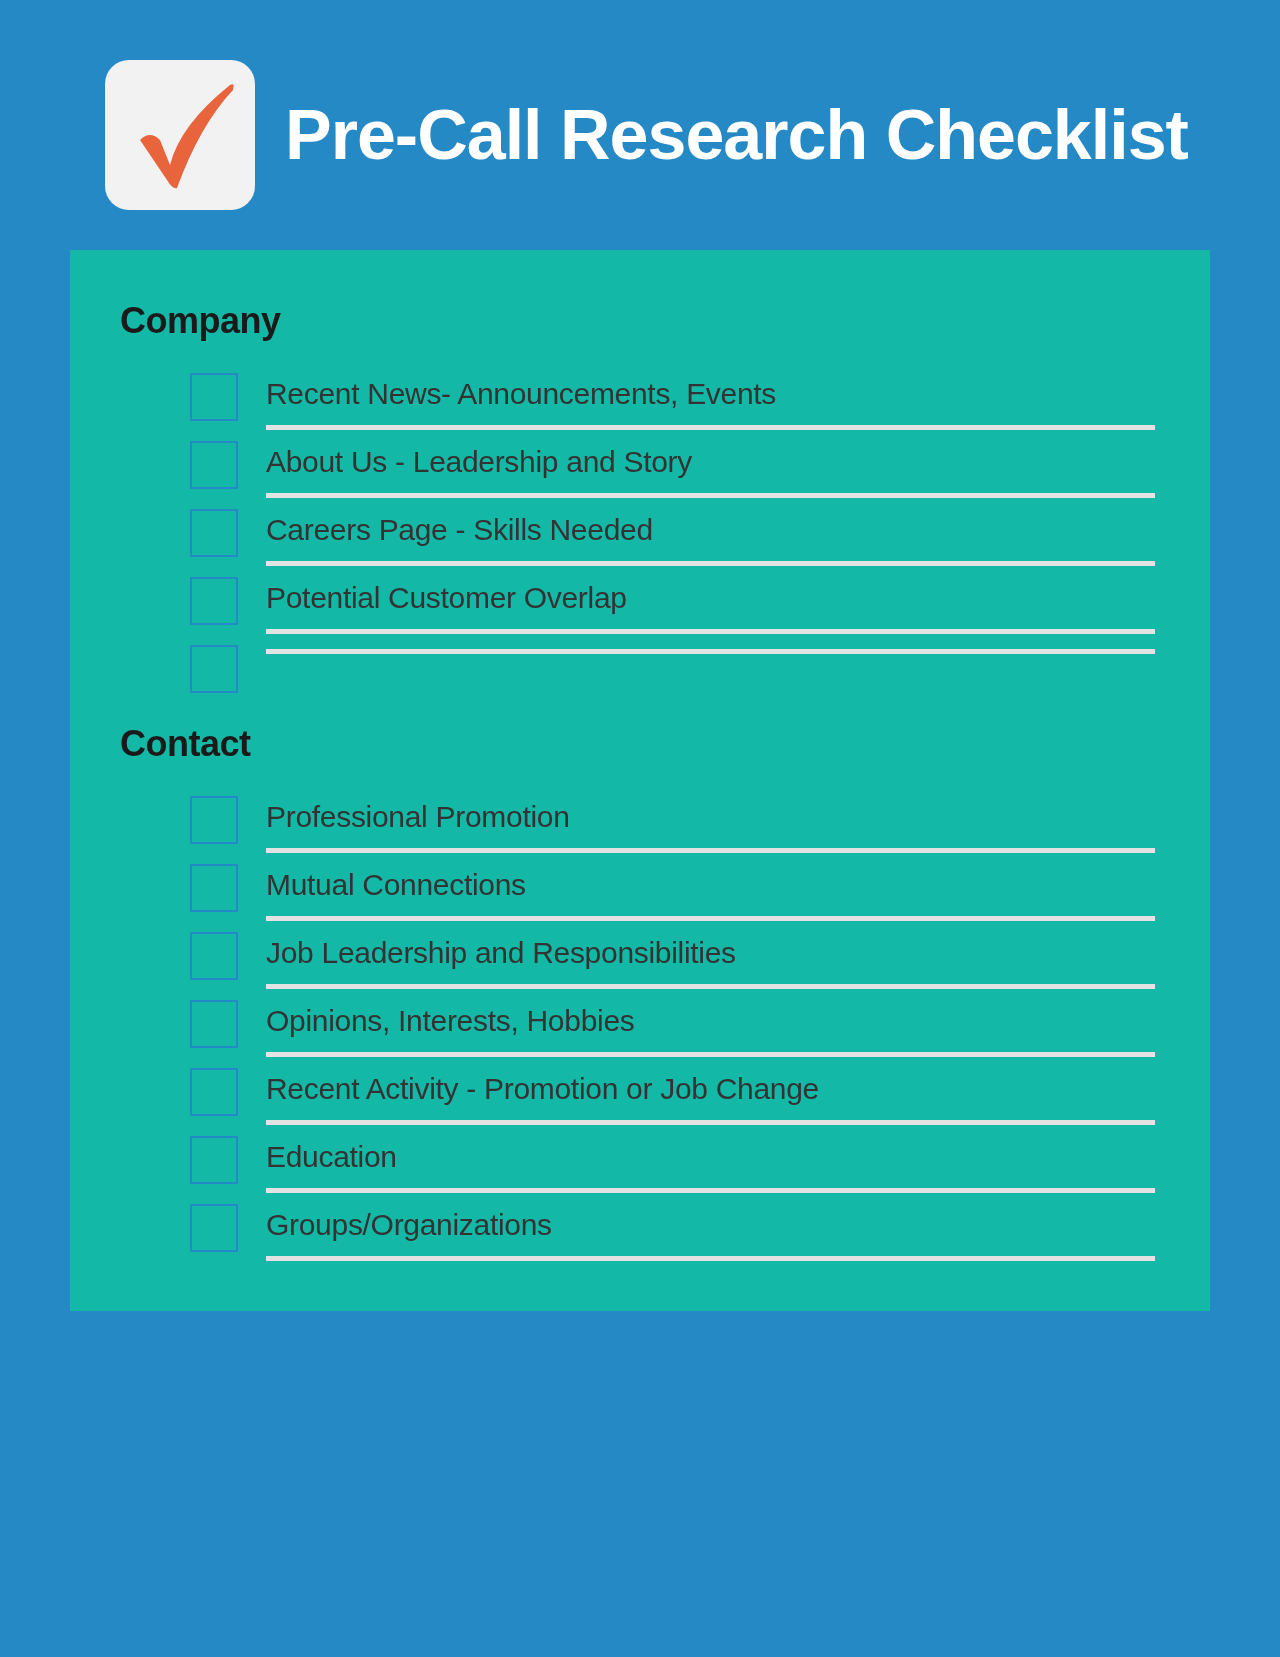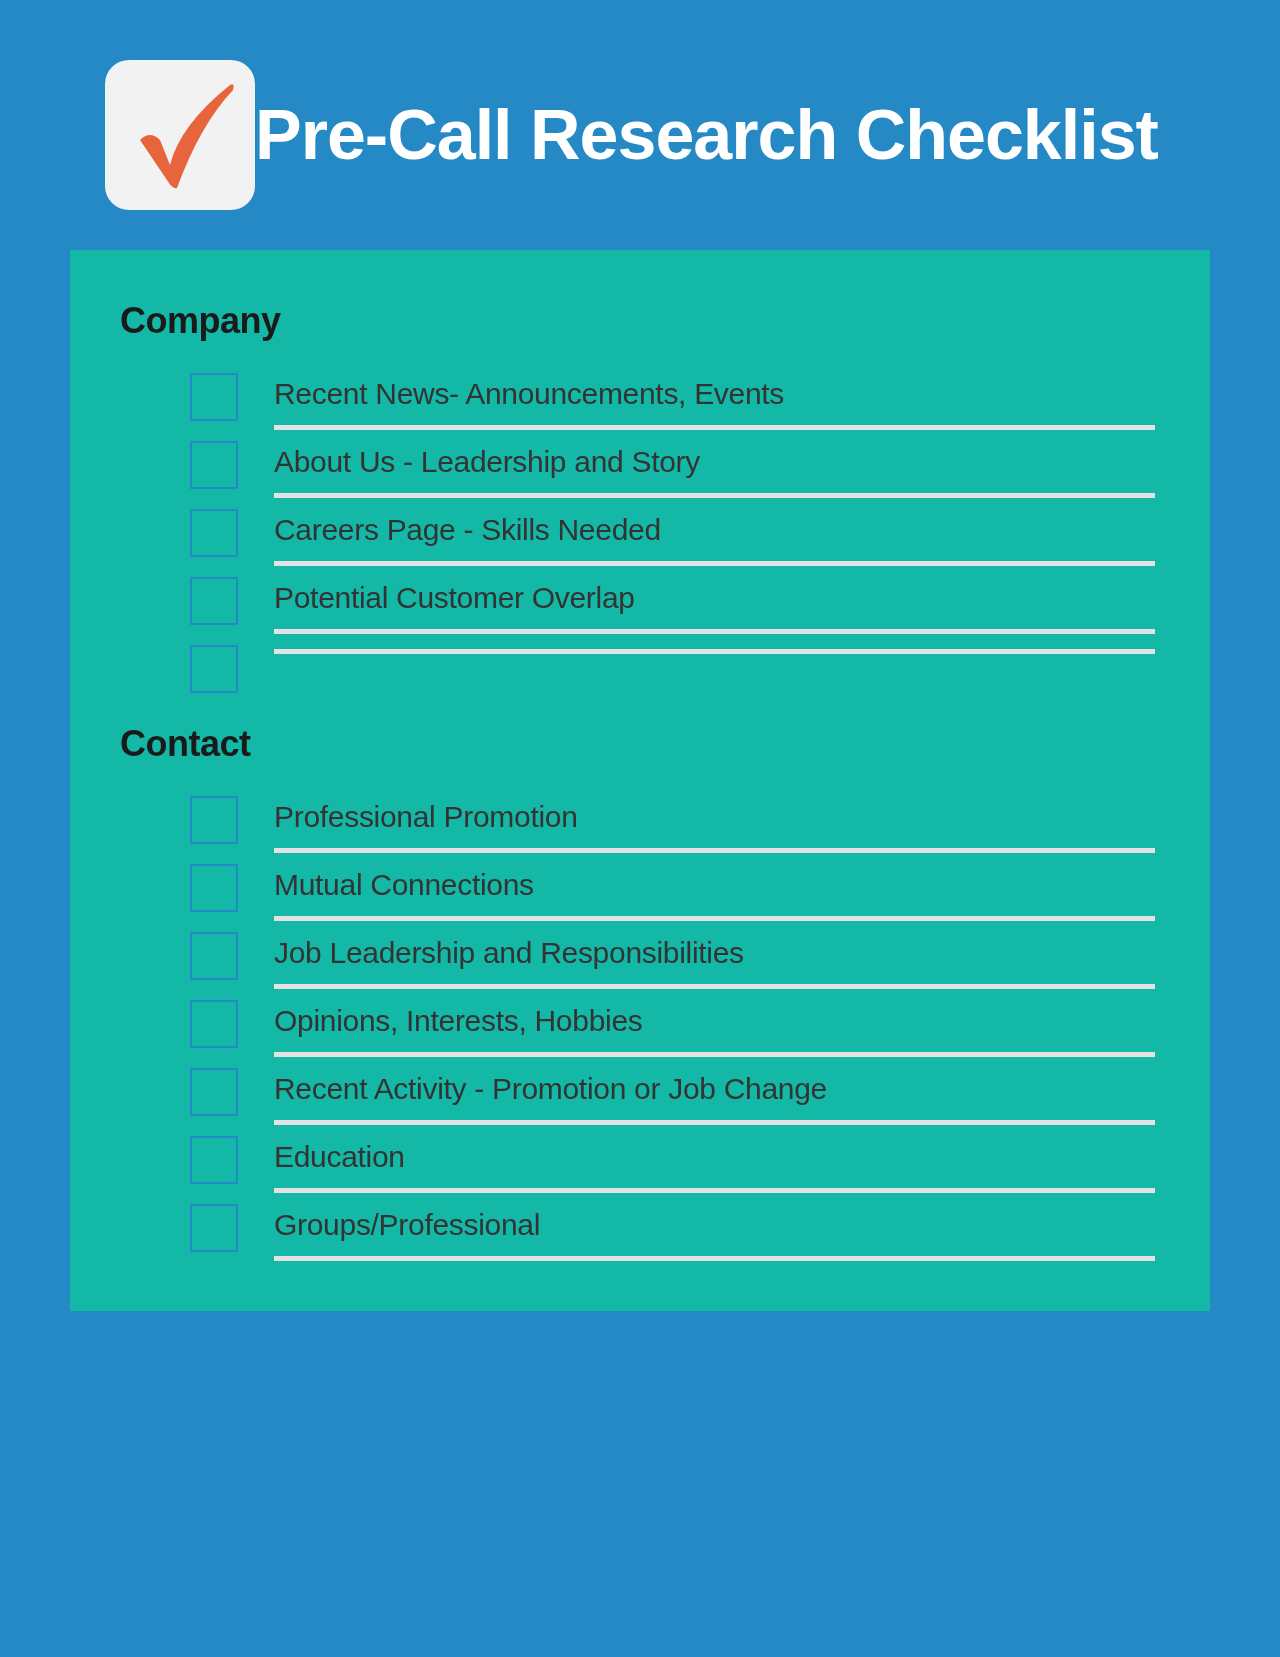--- a/index.html
+++ b/index.html
@@ -10,20 +10,21 @@
     body {
       background: #2489c5;
       width: 1280px;
       height: 1657px;
       font-family: 'Helvetica Neue', Arial, sans-serif;
       padding: 60px 70px 70px 70px;
     }
     .header {
       display: flex;
       align-items: center;
+      gap: 30px;
       margin-bottom: 40px;
       padding-left: 35px;
     }
     .logo-box {
       width: 150px;
       height: 150px;
       background: #f2f2f2;
       border-radius: 24px;
       display: flex;
       align-items: center;
@@ -51,21 +52,21 @@
       color: #1a1a1a;
       margin-bottom: 25px;
       letter-spacing: -0.5px;
     }
     .section + .section {
       margin-top: 30px;
     }
     .checklist-item {
       display: flex;
       align-items: flex-start;
-      gap: 36px;
+      gap: 28px;
       padding-left: 70px;
       margin-bottom: 5px;
     }
     .checkbox {
       width: 48px;
       height: 48px;
       border: 2px solid #2489c5;
       background: transparent;
       flex-shrink: 0;
       margin-top: 6px;
@@ -179,19 +180,19 @@
     <div class="checklist-item">
       <div class="checkbox"></div>
       <div class="item-content">
         <span class="item-label">Education</span>
         <div class="item-underline"></div>
       </div>
     </div>
     <div class="checklist-item">
       <div class="checkbox"></div>
       <div class="item-content">
-        <span class="item-label">Groups/Professional</span>
+        <span class="item-label">Groups/Organizations</span>
         <div class="item-underline"></div>
       </div>
     </div>
   </div>
 
 </div>
 
 </body></html>

